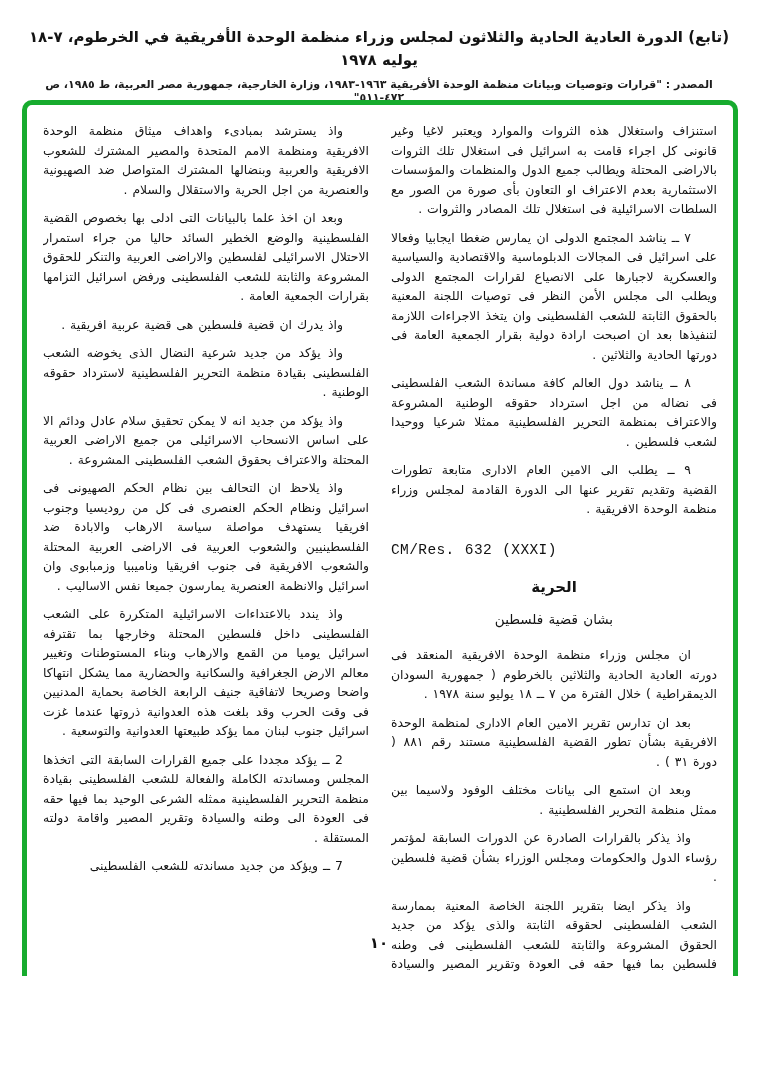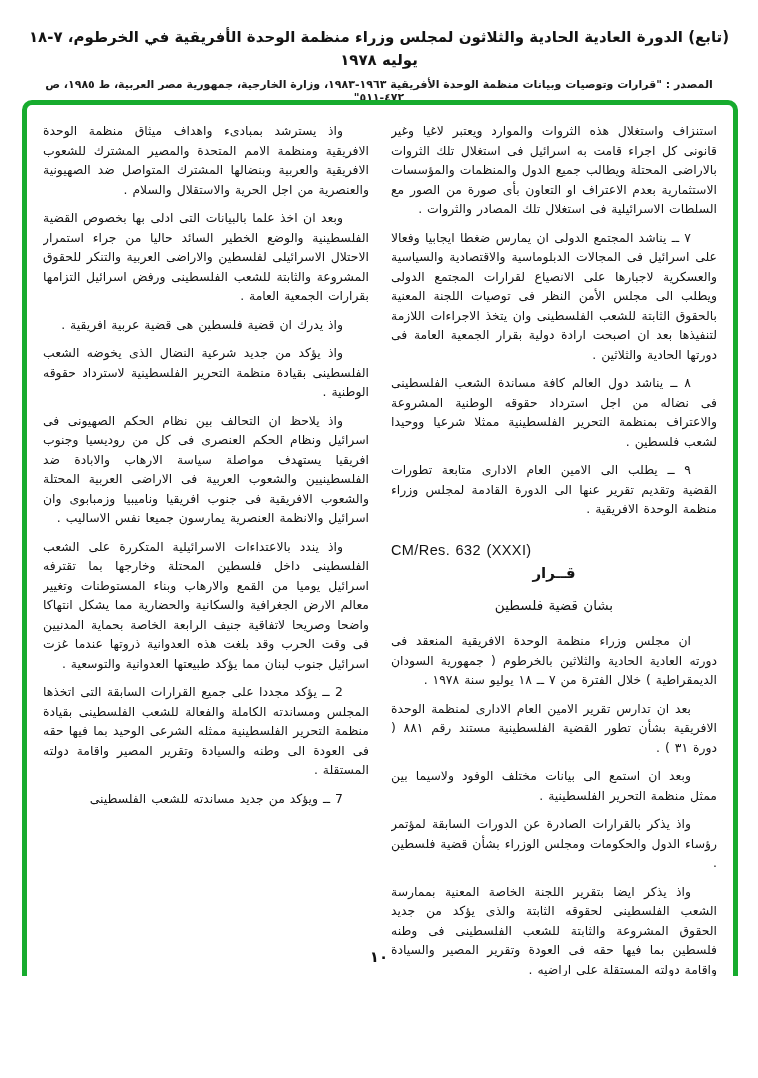--- a/index.html
+++ b/index.html
@@ -67,44 +67,44 @@
     line-height: 19.5px;
     margin-bottom: 9px;
     word-spacing: 1px;
   }
   .blk.p  { text-indent: 26px; }
   .blk.pc { text-indent: 0; }
   .blk.latin {
     direction: ltr;
     text-align: left;
     text-indent: 0;
-    font-family: Liberation Sans, sans-serif;
+    font-family: Liberation Mono, monospace;
     font-size: 14.5px;
     letter-spacing: 0.4px;
-    margin: 22px 0 4px 0;
+    margin: 22px 0 18px 0;
     color: #111;
   }
   .blk.h {
     text-indent: 0;
     text-align: center;
     font-weight: bold;
     font-size: 15px;
     margin: 4px 0 12px 0;
   }
   .blk.h2 {
     text-indent: 0;
     text-align: center;
     font-weight: normal;
     font-size: 13.5px;
     margin: 0 0 16px 0;
   }
   
   .footer {
     position: absolute;
-    bottom: 10px;
+    bottom: 24px;
     left: 0;
     right: 0;
     text-align: center;
   }
   .page-number {
     font-size: 15px;
     font-weight: bold;
     color: #111;
   }
 </style>
@@ -119,33 +119,34 @@
   </div>
 
   <div class="content-box" style="border-color: rgb(23, 171, 46);">
     <div class="columns">
       <div class="col">
           <div class="blk pc">استنزاف واستغلال هذه الثروات والموارد ويعتبر لاغيا وغير قانونى كل اجراء قامت به اسرائيل فى استغلال تلك الثروات بالاراضى المحتلة ويطالب جميع الدول والمنظمات والمؤسسات الاستثمارية بعدم الاعتراف او التعاون بأى صورة من الصور مع السلطات الاسرائيلية فى استغلال تلك المصادر والثروات .</div>
           <div class="blk p">٧ ــ يناشد المجتمع الدولى ان يمارس ضغطا ايجابيا وفعالا على اسرائيل فى المجالات الدبلوماسية والاقتصادية والسياسية والعسكرية لاجبارها على الانصياع لقرارات المجتمع الدولى ويطلب الى مجلس الأمن النظر فى توصيات اللجنة المعنية بالحقوق الثابتة للشعب الفلسطينى وان يتخذ الاجراءات اللازمة لتنفيذها بعد ان اصبحت ارادة دولية بقرار الجمعية العامة فى دورتها الحادية والثلاثين .</div>
           <div class="blk p">٨ ــ يناشد دول العالم كافة مساندة الشعب الفلسطينى فى نضاله من اجل استرداد حقوقه الوطنية المشروعة والاعتراف بمنظمة التحرير الفلسطينية ممثلا شرعيا ووحيدا لشعب فلسطين .</div>
           <div class="blk p">٩ ــ يطلب الى الامين العام الادارى متابعة تطورات القضية وتقديم تقرير عنها الى الدورة القادمة لمجلس وزراء منظمة الوحدة الافريقية .</div>
           <div class="blk latin">CM/Res. 632 (XXXI)</div>
-          <div class="blk h">قــرار</div>
+          <div class="blk h">الحرية</div>
           <div class="blk h2">بشان قضية فلسطين</div>
           <div class="blk p">ان مجلس وزراء منظمة الوحدة الافريقية المنعقد فى دورته العادية الحادية والثلاثين بالخرطوم ( جمهورية السودان الديمقراطية ) خلال الفترة من ٧ ــ ١٨ يوليو سنة ١٩٧٨ .</div>
           <div class="blk p">بعد ان تدارس تقرير الامين العام الادارى لمنظمة الوحدة الافريقية بشأن تطور القضية الفلسطينية مستند رقم ٨٨١ ( دورة ٣١ ) .</div>
           <div class="blk p">وبعد ان استمع الى بيانات مختلف الوفود ولاسيما بين ممثل منظمة التحرير الفلسطينية .</div>
           <div class="blk p">واذ يذكر بالقرارات الصادرة عن الدورات السابقة لمؤتمر رؤساء الدول والحكومات ومجلس الوزراء بشأن قضية فلسطين .</div>
           <div class="blk p">واذ يذكر ايضا بتقرير اللجنة الخاصة المعنية بممارسة الشعب الفلسطينى لحقوقه الثابتة والذى يؤكد من جديد الحقوق المشروعة والثابتة للشعب الفلسطينى فى وطنه فلسطين بما فيها حقه فى العودة وتقرير المصير والسيادة واقامة دولته المستقلة على اراضيه .</div>
         </div>
       <div class="col">
           <div class="blk p">واذ يسترشد بمبادىء واهداف ميثاق منظمة الوحدة الافريقية ومنظمة الامم المتحدة والمصير المشترك للشعوب الافريقية والعربية وبنضالها المشترك المتواصل ضد الصهيونية والعنصرية من اجل الحرية والاستقلال والسلام .</div>
           <div class="blk p">وبعد ان اخذ علما بالبيانات التى ادلى بها بخصوص القضية الفلسطينية والوضع الخطير السائد حاليا من جراء استمرار الاحتلال الاسرائيلى لفلسطين والاراضى العربية والتنكر للحقوق المشروعة والثابتة للشعب الفلسطينى ورفض اسرائيل التزامها بقرارات الجمعية العامة .</div>
           <div class="blk p">واذ يدرك ان قضية فلسطين هى قضية عربية افريقية .</div>
           <div class="blk p">واذ يؤكد من جديد شرعية النضال الذى يخوضه الشعب الفلسطينى بقيادة منظمة التحرير الفلسطينية لاسترداد حقوقه الوطنية .</div>
+          <div class="blk p">واذ يؤكد من جديد انه لا يمكن تحقيق سلام عادل ودائم الا على اساس الانسحاب الاسرائيلى من جميع الاراضى العربية المحتلة والاعتراف بحقوق الشعب الفلسطينى المشروعة .</div>
           <div class="blk p">واذ يلاحظ ان التحالف بين نظام الحكم الصهيونى فى اسرائيل ونظام الحكم العنصرى فى كل من روديسيا وجنوب افريقيا يستهدف مواصلة سياسة الارهاب والابادة ضد الفلسطينيين والشعوب العربية فى الاراضى العربية المحتلة والشعوب الافريقية فى جنوب افريقيا وناميبيا وزمبابوى وان اسرائيل والانظمة العنصرية يمارسون جميعا نفس الاساليب .</div>
           <div class="blk p">واذ يندد بالاعتداءات الاسرائيلية المتكررة على الشعب الفلسطينى داخل فلسطين المحتلة وخارجها بما تقترفه اسرائيل يوميا من القمع والارهاب وبناء المستوطنات وتغيير معالم الارض الجغرافية والسكانية والحضارية مما يشكل انتهاكا واضحا وصريحا لاتفاقية جنيف الرابعة الخاصة بحماية المدنيين فى وقت الحرب وقد بلغت هذه العدوانية ذروتها عندما غزت اسرائيل جنوب لبنان مما يؤكد طبيعتها العدوانية والتوسعية .</div>
           <div class="blk p">2 ــ يؤكد مجددا على جميع القرارات السابقة التى اتخذها المجلس ومساندته الكاملة والفعالة للشعب الفلسطينى بقيادة منظمة التحرير الفلسطينية ممثله الشرعى الوحيد بما فيها حقه فى العودة الى وطنه والسيادة وتقرير المصير واقامة دولته المستقلة .</div>
           <div class="blk p">7 ــ ويؤكد من جديد مساندته للشعب الفلسطينى</div>
         </div>
     </div>
   </div>
 
   <div class="footer">
     <span class="page-number">١٠</span>

